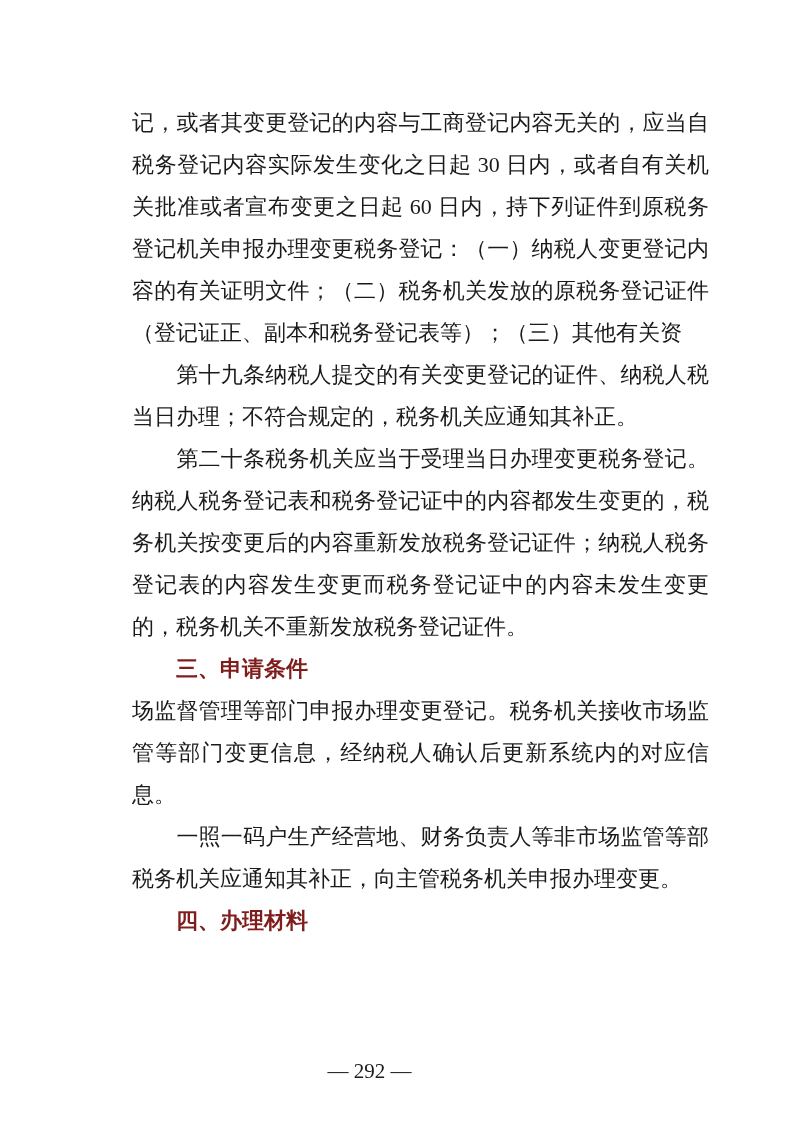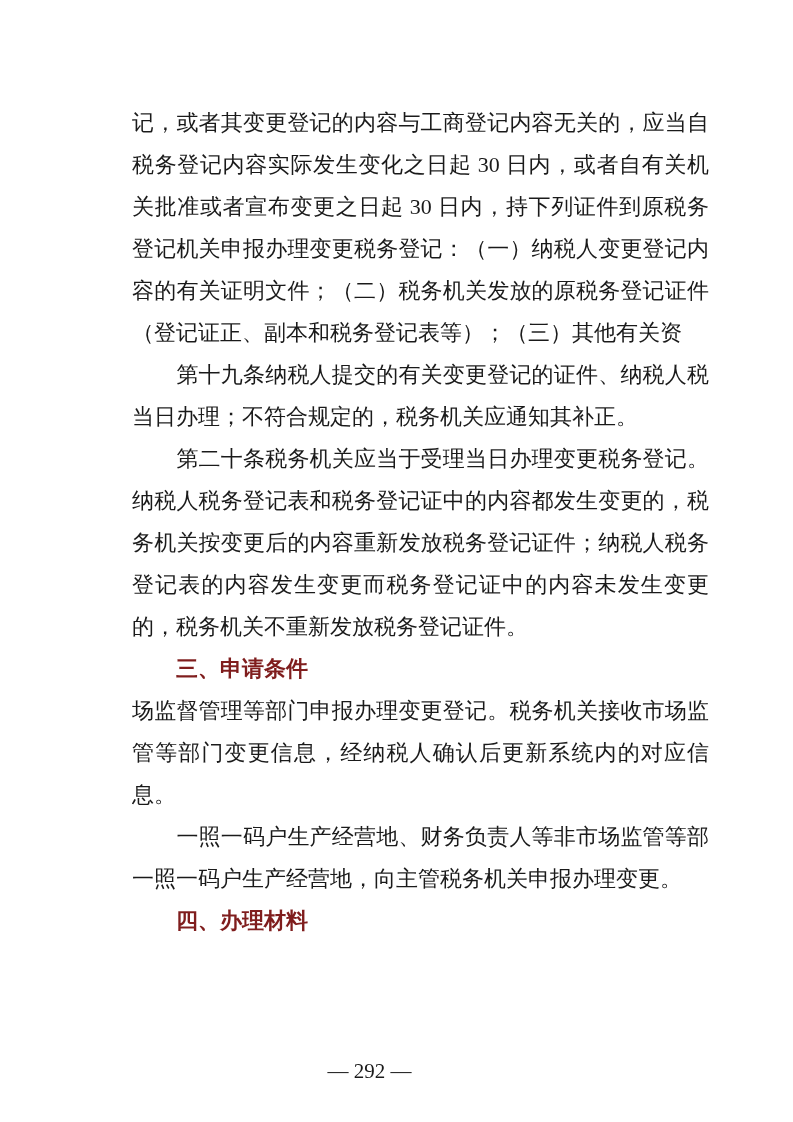--- a/index.html
+++ b/index.html
@@ -60,33 +60,33 @@
     font-family: "Liberation Serif", "DejaVu Serif", serif;
   }
 </style>
 </head>
 <body>
 
 <div class="page">
   <div class="doc-body">
       <div class="line">记，或者其变更登记的内容与工商登记内容无关的，应当自</div>
       <div class="line">税务登记内容实际发生变化之日起 30 日内，或者自有关机</div>
-      <div class="line">关批准或者宣布变更之日起 30 日内，持下列证件到原税务</div>
+      <div class="line">关批准或者宣布变更之日起 60 日内，持下列证件到原税务</div>
       <div class="line">登记机关申报办理变更税务登记：（一）纳税人变更登记内</div>
       <div class="line">容的有关证明文件；（二）税务机关发放的原税务登记证件</div>
       <div class="line natural">（登记证正、副本和税务登记表等）；（三）其他有关资料。</div>
       <div class="line">　　第十九条纳税人提交的有关变更登记的证件、纳税人税务</div>
       <div class="line natural">当日办理；不符合规定的，税务机关应通知其补正。</div>
       <div class="line">　　第二十条税务机关应当于受理当日办理变更税务登记。</div>
       <div class="line">纳税人税务登记表和税务登记证中的内容都发生变更的，税</div>
       <div class="line">务机关按变更后的内容重新发放税务登记证件；纳税人税务</div>
       <div class="line">登记表的内容发生变更而税务登记证中的内容未发生变更</div>
       <div class="line natural">的，税务机关不重新发放税务登记证件。</div>
       <div class="line heading natural">　　三、申请条件</div>
       <div class="line">场监督管理等部门申报办理变更登记。税务机关接收市场监</div>
       <div class="line">管等部门变更信息，经纳税人确认后更新系统内的对应信</div>
       <div class="line natural">息。</div>
       <div class="line">　　一照一码户生产经营地、财务负责人等非市场监管等部</div>
-      <div class="line natural">一照一码户生产经营地，向主管税务机关申报办理变更。</div>
+      <div class="line natural">税务机关应通知其补正，向主管税务机关申报办理变更。</div>
       <div class="line heading natural">　　四、办理材料</div>
     </div>
   <div class="footer">— 292 —</div>
 </div>
 
 </body></html>

